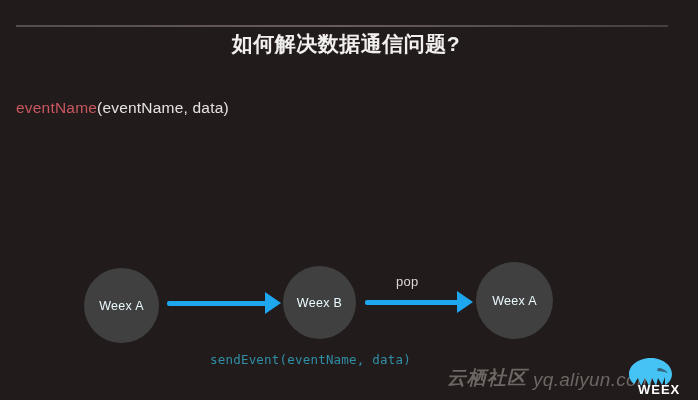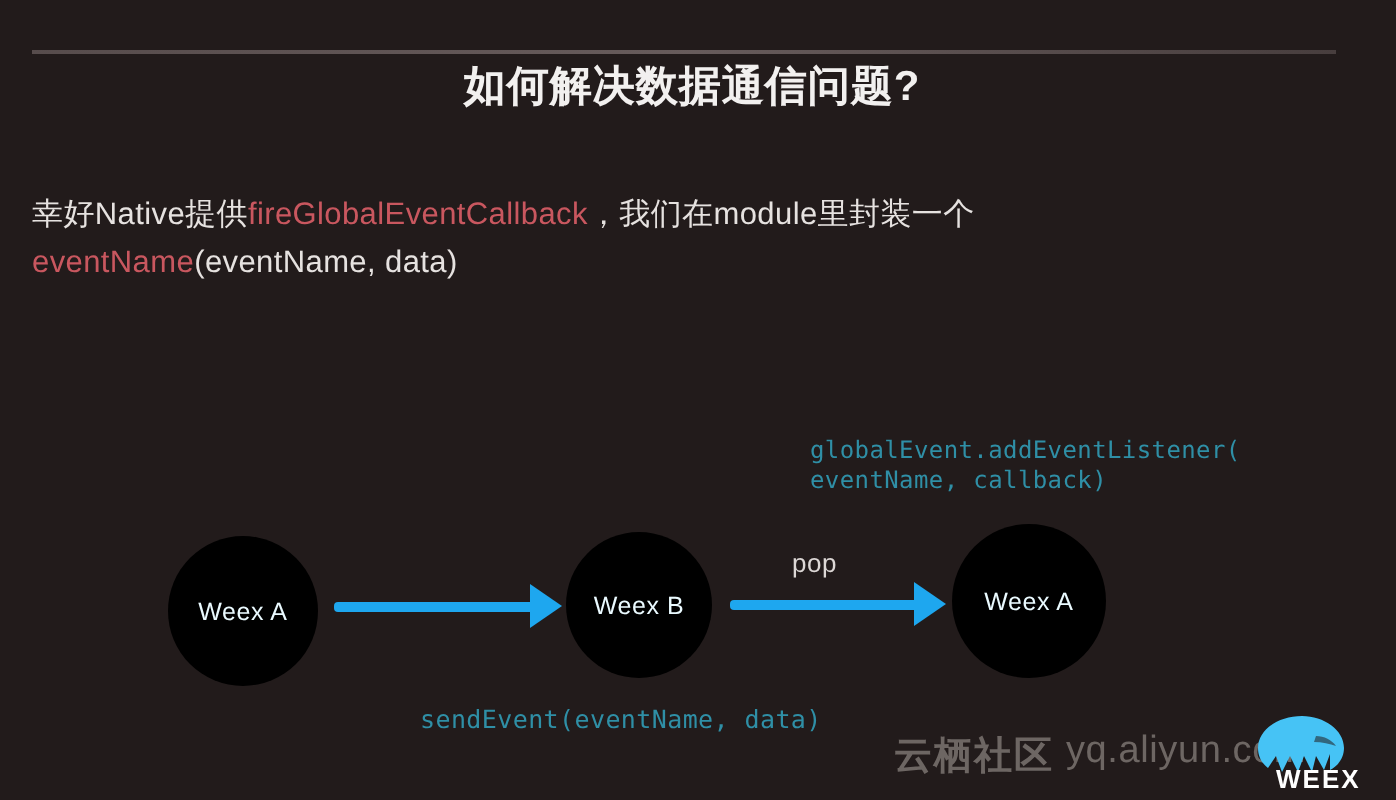--- a/index.html
+++ b/index.html
@@ -71,21 +71,21 @@
   #diagram {
     position: absolute;
     left: 0;
     top: 200px;
     width: 698px;
     height: 175px;
   }
   .node {
     position: absolute;
     border-radius: 50%;
-    background: #000000;
+    background: #404040;
     display: flex;
     align-items: center;
     justify-content: center;
   }
   .node-label {
     font-size: 12.5px;
     color: #eafaff;
     letter-spacing: .3px;
     white-space: nowrap;
   }
@@ -119,22 +119,23 @@
     letter-spacing: .2px;
     white-space: pre;
   }
 
   
   #watermark {
     position: absolute;
     left: 447px;
     top: 365px;
     display: flex;
-    align-items: flex-start;
+    align-items: flex-end;
     gap: 6px;
+    font-style: italic;
   }
   #wm-cn {
     font-size: 19px;
     font-weight: bold;
     color: #6d6663;
     letter-spacing: 1px;
     white-space: nowrap;
   }
   #wm-url {
     font-size: 19px;
@@ -173,28 +174,25 @@
 
 <div id="slide">
 
   <div id="top-rule"></div>
 
   <div id="heading-block">
     <div id="slide-title">如何解决数据通信问题?</div>
   </div>
 
   <div id="body-block">
-    <div class="body-line"><span>幸好Native提供</span><span class="hl-red">fireGlobalEventCallback</span><span>，我们在module里封装一个</span></div>
     <div class="body-line"><span class="hl-red">eventName</span><span>(eventName, data)</span></div>
   </div>
 
   <div id="diagram">
 
-    <div class="code-note" style="left:405px; top:18px;">globalEvent.addEventListener(
-eventName, callback)</div>
 
     <div class="node" style="left:84px; top:68px; width:75px; height:75px;">
       <span class="node-label">Weex A</span>
     </div>
 
     <div class="node" style="left:283px; top:66px; width:73px; height:73px;">
       <span class="node-label">Weex B</span>
     </div>
 
     <div class="node" style="left:476px; top:62px; width:77px; height:77px;">

